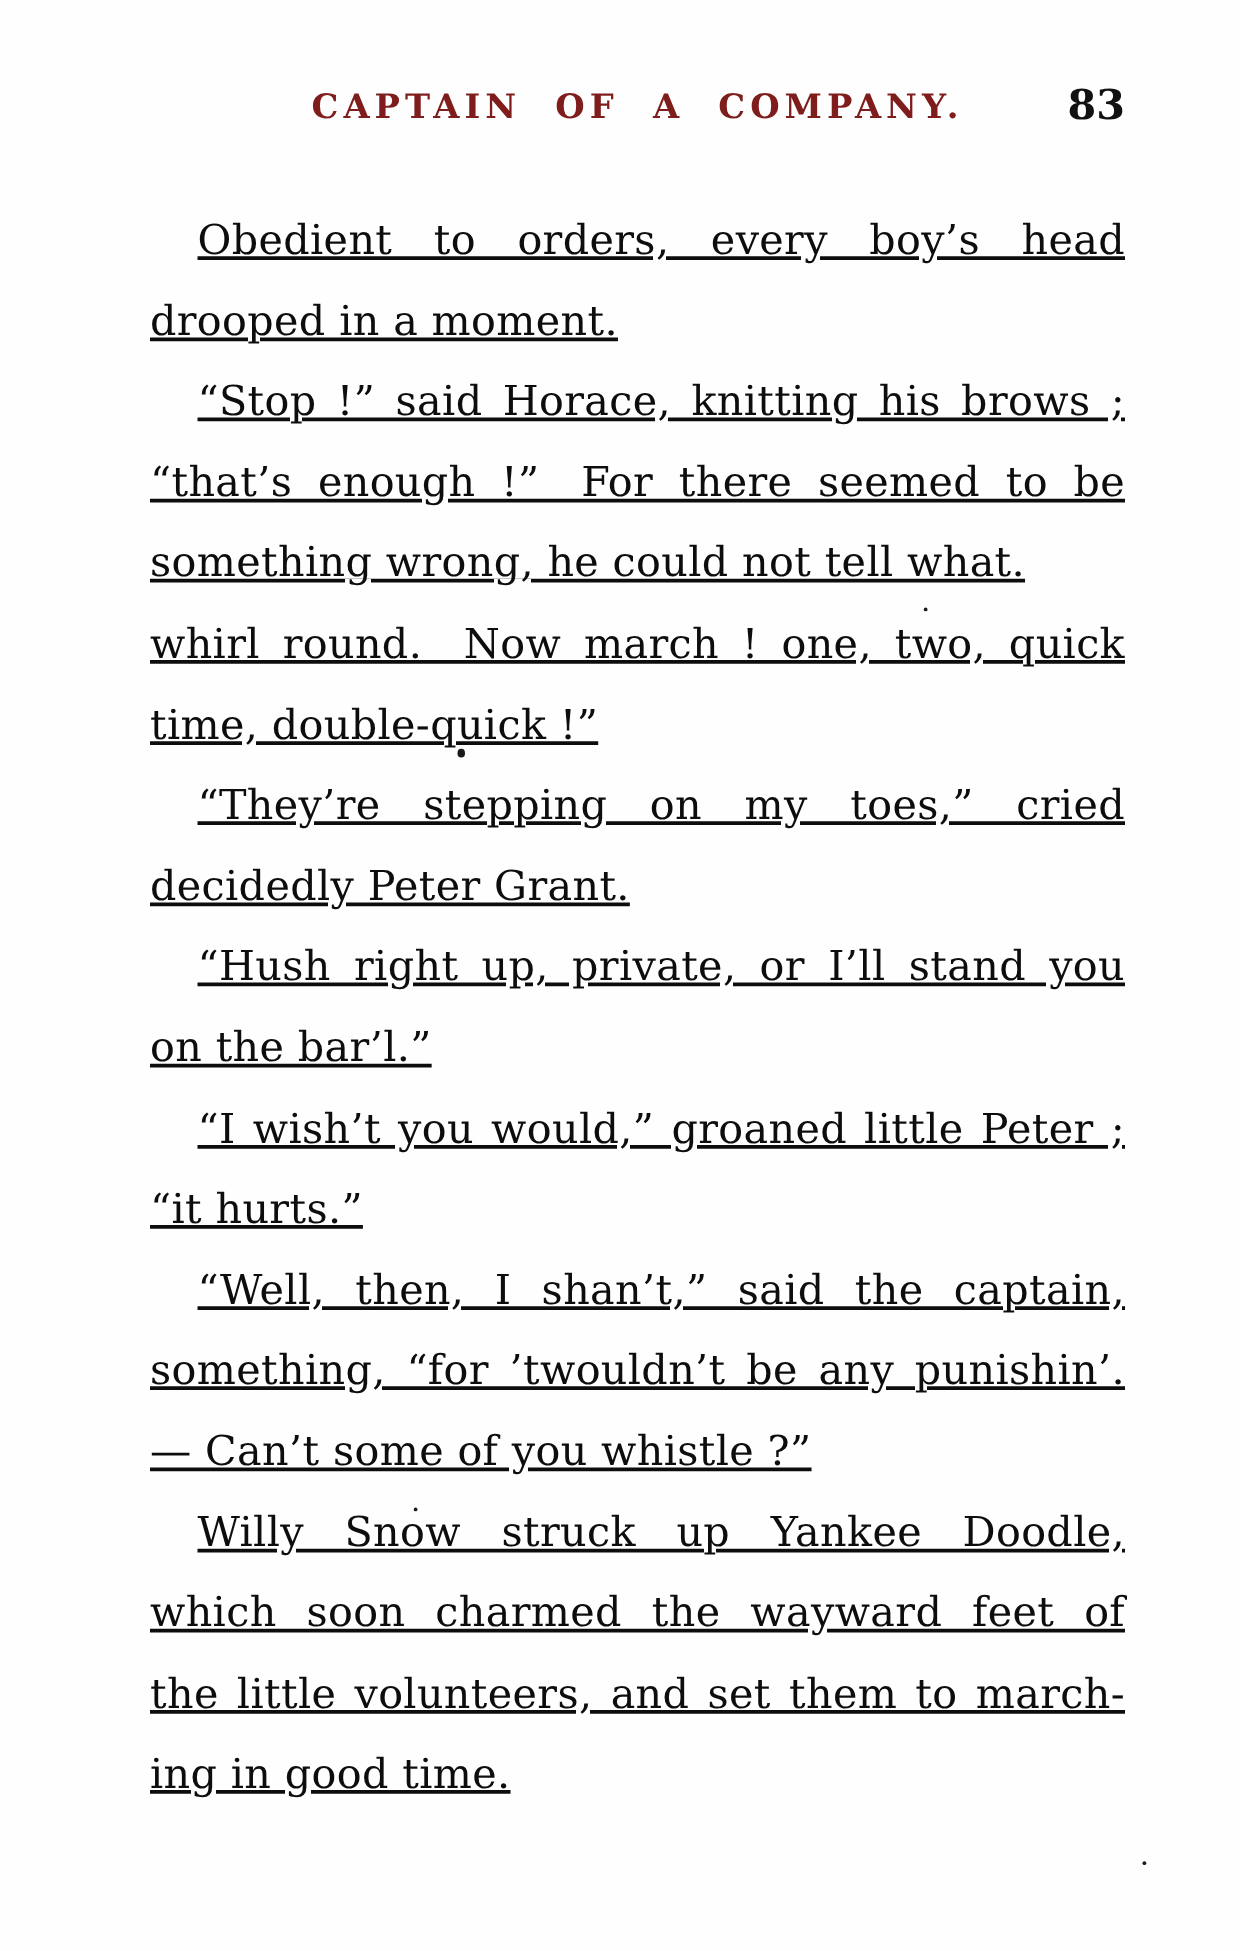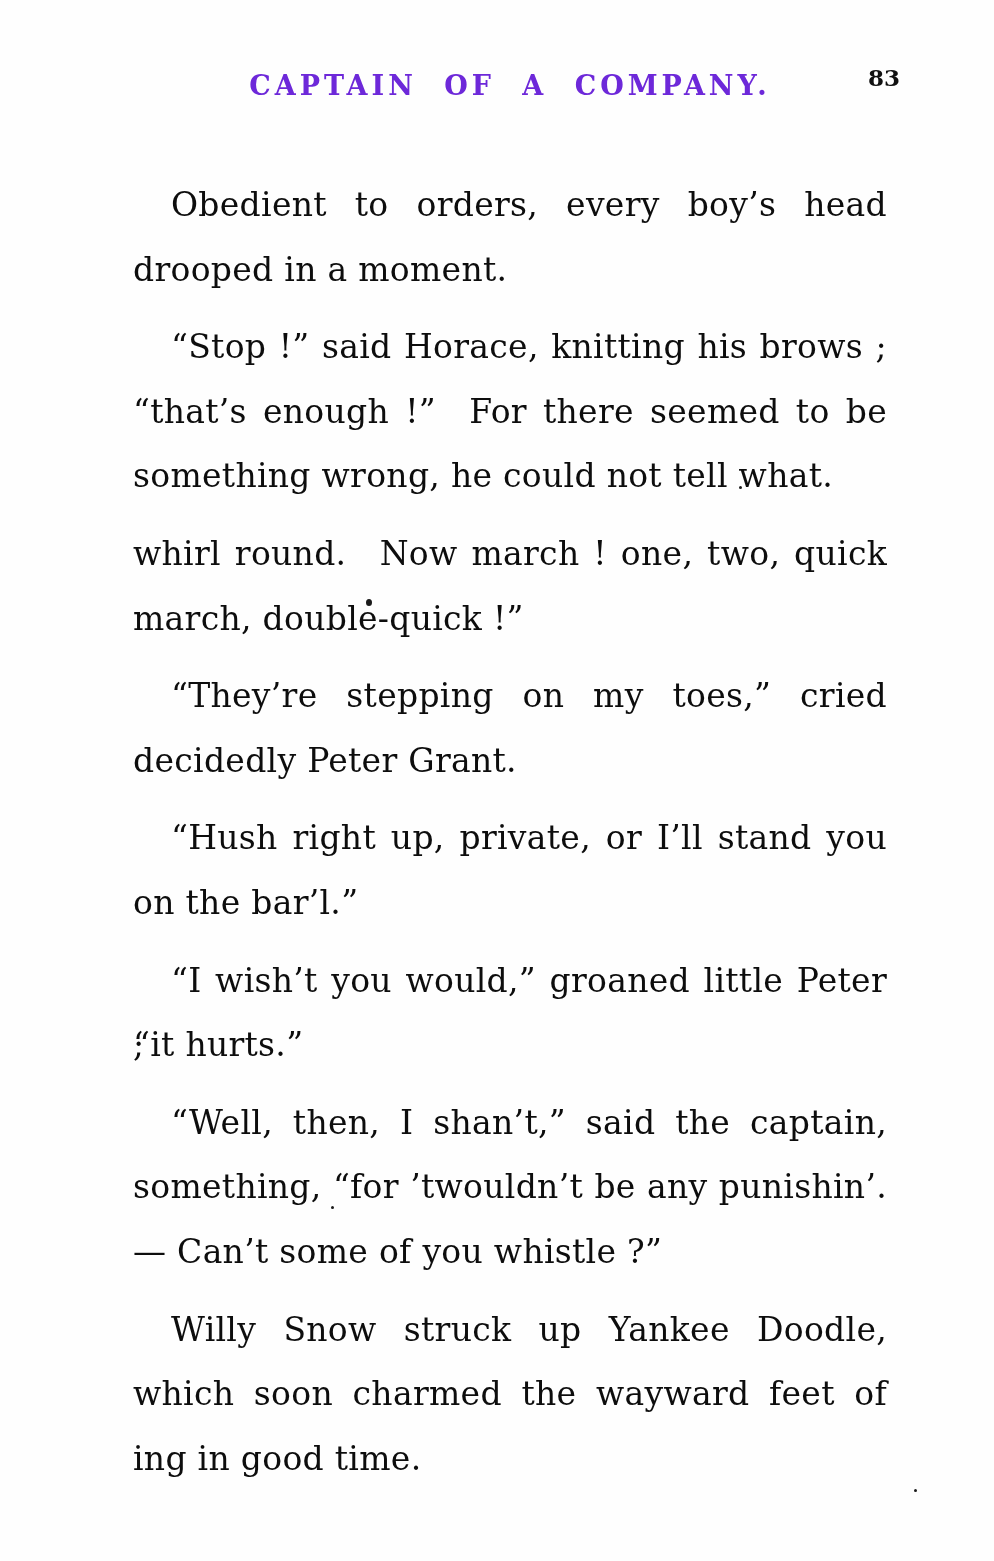--- a/index.html
+++ b/index.html
@@ -21,40 +21,40 @@
     top: 70px;
     left: 120px;
     width: 780px;
     text-align: center;
   }
   .head-title {
     font-size: 27px;
     font-weight: bold;
     letter-spacing: 4px;
     word-spacing: 14px;
-    color: #6d28d9;
+    color: #7f1d1d;
   }
   .folio {
     position: absolute;
     right: 0;
     top: -6px;
-    font-size: 23px;
+    font-size: 33px;
     font-weight: bold;
     color: #111111;
   }
   .body-text {
     position: absolute;
     top: 160px;
     left: 120px;
     width: 780px;
     font-size: 33px;
     letter-spacing: 0.3px;
     color: #0d0d0d;
   }
-  .para { margin: 13px; }
+  .para { margin: 0; text-decoration: underline; }
   .line {
     line-height: 64.6px;
     height: 64.6px;
     text-align: justify;
     text-align-last: justify;
     text-justify: inter-word;
     white-space: pre-wrap;
   }
   .line.first { text-indent: 38px; }
   .line.endp {
@@ -85,21 +85,21 @@
     </div>
 
     <div class="para">
       <div class="line first">“Stop !” said Horace, knitting his brows ;</div>
       <div class="line">“that’s enough !” For there seemed to be</div>
       <div class="line endp">something wrong, he could not tell what.</div>
     </div>
 
     <div class="para">
       <div class="line">whirl round. Now march ! one, two, quick</div>
-      <div class="line endp">march, double-quick !”</div>
+      <div class="line endp">time, double-quick !”</div>
     </div>
 
     <div class="para">
       <div class="line first">“They’re stepping on my toes,” cried</div>
       <div class="line endp">decidedly Peter Grant.</div>
     </div>
 
     <div class="para">
       <div class="line first">“Hush right up, private, or I’ll stand you</div>
       <div class="line endp">on the bar’l.”</div>
@@ -112,20 +112,21 @@
 
     <div class="para">
       <div class="line first">“Well, then, I shan’t,” said the captain,</div>
       <div class="line">something, “for ’twouldn’t be any punishin’.</div>
       <div class="line endp">— Can’t some of you whistle ?”</div>
     </div>
 
     <div class="para">
       <div class="line first">Willy Snow struck up Yankee Doodle,</div>
       <div class="line">which soon charmed the wayward feet of</div>
+      <div class="line">the little volunteers, and set them to march-</div>
       <div class="line endp">ing in good time.</div>
     </div>
 
   </main>
 
   <div class="ink-speck" style="left:366px; top:599px; width:6px; height:7px;"></div>
   <div class="ink-speck" style="left:739px; top:486px; width:3px; height:3px;"></div>
   <div class="ink-speck" style="left:331px; top:1206px; width:3px; height:3px;"></div>
   <div class="ink-speck" style="left:914px; top:1489px; width:3px; height:3px;"></div>
 

